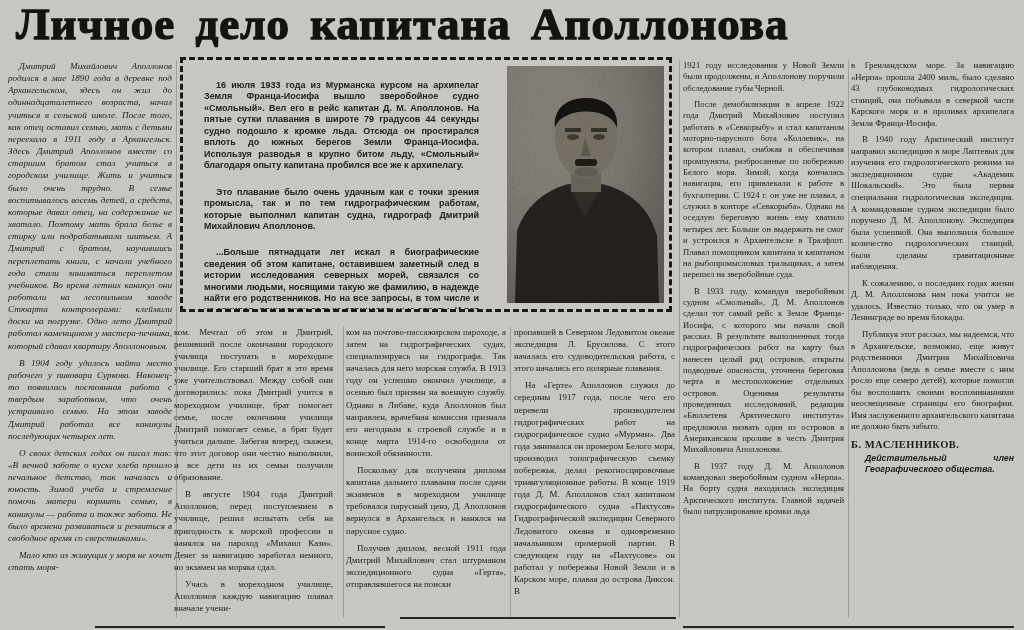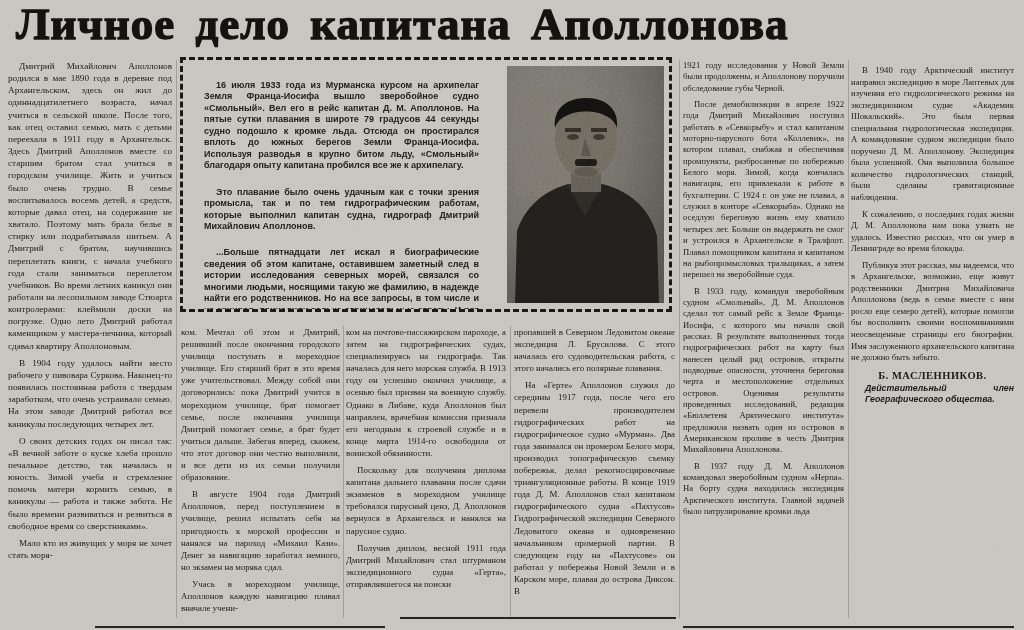--- a/index.html
+++ b/index.html
@@ -16,22 +16,22 @@
     font-size:45px;letter-spacing:1px;word-spacing:8px;white-space:nowrap;
     -webkit-text-stroke:1.3px #14130f;color:#14130f;
   }
   .col{
     position:absolute;top:60px;bottom:6px;overflow:hidden;
     text-align:justify;
   }
   .col p{margin:0;text-indent:11px;}
   .col p.gap{margin-top:5px;}
   .col p.noindent{text-indent:0;}
-  #col1{left:8px;width:164px;font-size:9.2px;line-height:12.15px;}
-  #col2{left:181px;width:159px;top:326px;font-size:8.9px;line-height:12.1px;}
+  #col1{left:8px;width:164px;font-size:9.2px;line-height:12.15px;font-style:italic;}
+  #col2{left:174px;width:159px;top:326px;font-size:8.9px;line-height:12.1px;}
   #col3{left:346px;width:160px;top:326px;font-size:8.9px;line-height:12.1px;}
   #col4{left:514px;width:161px;top:326px;font-size:8.9px;line-height:12.1px;}
   #col5{left:683px;width:161px;font-size:8.6px;line-height:11.35px;}
   #col6{left:851px;width:163px;font-size:8.7px;line-height:11.55px;}
   .leadbox{
     position:absolute;left:180px;top:57px;width:492px;height:255px;
     border:3px dashed #1b1a17;background:transparent;
     display:flex;box-sizing:border-box;
   }
   .leadbox .leadtext{
@@ -44,21 +44,21 @@
   .photo{
     position:absolute;right:5px;top:6px;width:157px;height:237px;
     background:#9a968e;overflow:hidden;
   }
   .vrule{position:absolute;width:1px;background:rgba(20,20,15,.22);}
   .hrule{position:absolute;height:2px;background:#26251f;}
   .signature{
     margin-top:6px;font-weight:bold;
   }
   .signature .sig-author{
-    text-align:center;font-size:10.5px;letter-spacing:.5px;margin:0 0 2px 0;text-indent:0;
+    font-size:10.5px;letter-spacing:.5px;margin:0 0 2px 0;text-indent:0;
   }
   .signature .sig-title{
     font-family:"Liberation Sans", sans-serif;font-size:8.8px;line-height:11px;
     margin:0;text-indent:0;font-weight:bold;text-align:justify;padding-left:14px;font-style:italic;
   }
 </style>
 </head>
 <body>
 
 <div class="headline">Личное дело капитана Аполлонова</div>
@@ -134,22 +134,23 @@
 </div>
 
 <div class="col" id="col5">
   <p class="noindent">1921 году исследования у Новой Земли были продолжены, и Аполлонову поручили обследование губы Черной.</p>
   <p class="gap">После демобилизации в апреле 1922 года Дмитрий Михайлович поступил работать в «Севкорыбу» и стал капитаном моторно-парусного бота «Коллевик», на котором плавал, снабжая и обеспечивая промпункты, разбросанные по побережью Белого моря. Зимой, когда кончалась навигация, его привлекали к работе в бухгалтерии. С 1924 г. он уже не плавал, а служил в конторе «Севкорыба». Однако на оседлую береговую жизнь ему хватило четырех лет. Больше он выдержать не смог и устроился в Архангельске в Тралфлот. Плавал помощником капитана и капитаном на рыбопромысловых тральщиках, а затем перешел на зверобойные суда.</p>
   <p class="gap">В 1933 году, командуя зверобойным судном «Смольный», Д. М. Аполлонов сделал тот самый рейс к Земле Франца-Иосифа, с которого мы начали свой рассказ. В результате выполненных тогда гидрографических работ на карту был нанесен целый ряд островов, открыты подводные опасности, уточнена береговая черта и местоположение отдельных островов. Оценивая результаты проведенных исследований, редакция «Бюллетеня Арктического института» предложила назвать один из островов в Американском проливе в честь Дмитрия Михайловича Аполлонова.</p>
   <p class="gap">В 1937 году Д. М. Аполлонов командовал зверобойным судном «Нерпа». На борту судна находилась экспедиция Арктического института. Главной задачей было патрулирование кромки льда</p>
 </div>
 
 <div class="col" id="col6">
+  <p class="noindent">в Гренландском море. За навигацию «Нерпа» прошла 2400 миль, было сделано 43 глубоководных гидрологических станций, она побывала в северной части Карского моря и в проливах архипелага Земля Франца-Иосифа.</p>
   <p class="gap">В 1940 году Арктический институт направил экспедицию в море Лаптевых для изучения его гидрологического режима на экспедиционном судне «Академик Шокальский». Это была первая специальная гидрологическая экспедиция. А командование судном экспедиции было поручено Д. М. Аполлонову. Экспедиция была успешной. Она выполнила большое количество гидрологических станций, были сделаны гравитационные наблюдения.</p>
-  <p class="gap">К сожалению, о последних годах жизни Д. М. Аполлонова нам пока узнать не удалось. Известно рассказ, что он умер в Ленинграде во время блокады.</p>
+  <p class="gap">К сожалению, о последних годах жизни Д. М. Аполлонова нам пока учится не удалось. Известно только, что он умер в Ленинграде во время блокады.</p>
   <p class="gap">Публикуя этот рассказ, мы надеемся, что в Архангельске, возможно, еще живут родственники Дмитрия Михайловича Аполлонова (ведь в семье вместе с ним росло еще семеро детей), которые помогли бы восполнить своими воспоминаниями неосвещенные страницы его биографии. Имя заслуженного архангельского капитана не должно быть забыто.</p>
   <div class="signature">
     <p class="sig-author">Б. МАСЛЕННИКОВ.</p>
     <p class="sig-title">Действительный член Географического общества.</p>
   </div>
 </div>
 
 <div class="vrule" style="left:176px;top:60px;height:558px;"></div>
 <div class="vrule" style="left:343px;top:326px;height:292px;"></div>
 <div class="vrule" style="left:510px;top:326px;height:292px;"></div>

